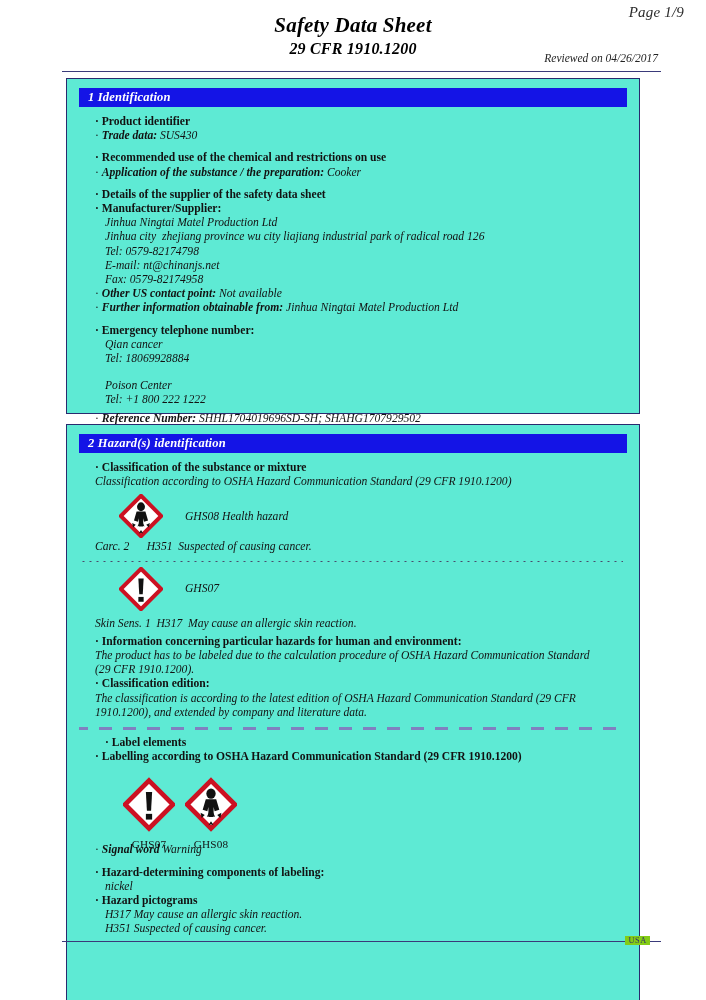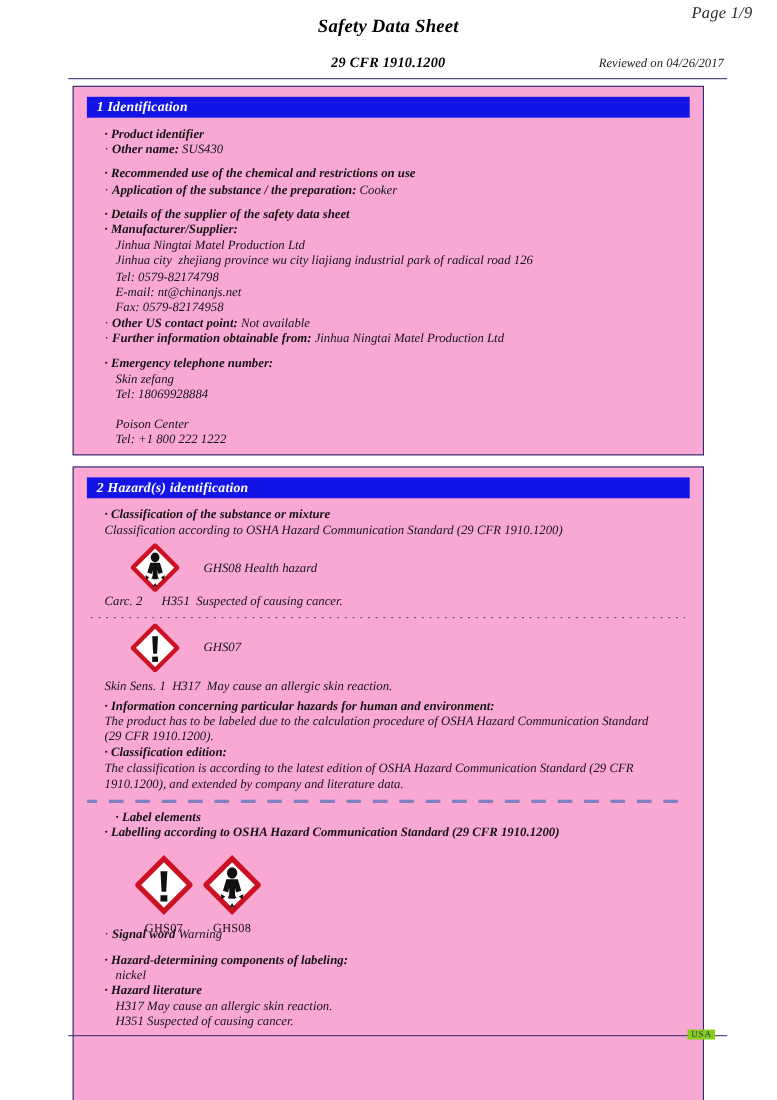--- a/index.html
+++ b/index.html
@@ -35,33 +35,33 @@
     letter-spacing: .2px;
     color: #2b2b2b;
   }
   .doc-title-wrap {
     position: absolute;
     left: 0; right: 0;
     top: 14px;
     text-align: center;
   }
   .doc-title {
-    font-size: 17px;
+    font-size: 21px;
     font-weight: bold;
     font-style: italic;
     letter-spacing: .2px;
     line-height: 1.12;
   }
   .doc-subtitle {
-    font-size: 13px;
+    font-size: 16px;
     font-weight: bold;
     font-style: italic;
     letter-spacing: .2px;
     line-height: 1.2;
-    margin-top: 16px;
+    margin-top: 1px;
   }
 
   .date-row {
     position: absolute;
     left: 60px;
     right: 48px;
     top: 52px;
     height: 20px;
     font-style: italic;
     font-size: 11.5px;
@@ -78,21 +78,21 @@
     border-top: 1.2px solid #3a3a7a;
   }
 
   
   .sdsbox {
     position: absolute;
     left: 66px;
     width: 574px;
     box-sizing: border-box;
     border: 1.4px solid #2a2a6e;
-    background: #f9a8d4;
+    background: #5eead4;
   }
   #box-1 { top: 78px;  height: 336px; }
   #box-2 { top: 424px; height: 640px; }
 
   .section-bar {
     position: absolute;
     left: 12px;
     right: 12px;
     top: 9px;
     height: 19px;
@@ -117,21 +117,20 @@
 
   
   .ln {
     font-size: 11.6px;
     line-height: 14.2px;
     white-space: pre-wrap;
     color: #121212;
   }
   .bullet-head {
     font-weight: bold;
-    font-style: italic;
   }
   .bullet-head::before {
     content: "· ";
     font-weight: bold;
   }
   .plain-ital {
     font-style: italic;
   }
   .indent { padding-left: 10px; }
   .gap { height: 8px; }
@@ -250,21 +249,21 @@
     <span class="right">Reviewed on 04/26/2017</span>
   </div>
   <div class="header-rule"></div>
 
   <div class="sdsbox" id="box-1">
     <div class="section-bar">1 Identification</div>
 
     <div class="body-area">
 
       <div class="ln bullet-head">Product identifier</div>
-      <div class="ln">·&nbsp;<span class="lbl">Other name:</span> <span class="val">SUS430</span></div>
+      <div class="ln">·&nbsp;<span class="lbl">Trade data:</span> <span class="val">SUS430</span></div>
 
       <div class="gap"></div>
 
       <div class="ln bullet-head">Recommended use of the chemical and restrictions on use</div>
       <div class="ln">·&nbsp;<span class="lbl">Application of the substance / the preparation:</span> <span class="val">Cooker</span></div>
 
       <div class="gap"></div>
 
       <div class="ln bullet-head">Details of the supplier of the safety data sheet</div>
       <div class="ln bullet-head">Manufacturer/Supplier:</div>
@@ -273,30 +272,31 @@
       <div class="ln plain-ital indent">Tel: 0579-82174798</div>
       <div class="ln plain-ital indent">E-mail: nt@chinanjs.net</div>
       <div class="ln plain-ital indent">Fax: 0579-82174958</div>
 
       <div class="ln">·&nbsp;<span class="lbl">Other US contact point:</span> <span class="val">Not available</span></div>
       <div class="ln">·&nbsp;<span class="lbl">Further information obtainable from:</span> <span class="val">Jinhua Ningtai Matel Production Ltd</span></div>
 
       <div class="gap"></div>
 
       <div class="ln bullet-head">Emergency telephone number:</div>
-      <div class="ln plain-ital indent">Skin zefang</div>
+      <div class="ln plain-ital indent">Qian cancer</div>
       <div class="ln plain-ital indent">Tel: 18069928884</div>
 
       <div class="gap-lg"></div>
 
       <div class="ln plain-ital indent">Poison Center</div>
       <div class="ln plain-ital indent">Tel: +1 800 222 1222</div>
 
       <div class="gap-sm"></div>
 
+      <div class="ln">·&nbsp;<span class="lbl">Reference Number:</span> <span class="val">SHHL1704019696SD-SH; SHAHG1707929502</span></div>
 
     </div>
   </div>
 
   <div class="sdsbox" id="box-2">
     <div class="section-bar">2 Hazard(s) identification</div>
 
     <div class="body-area">
 
       <div class="ln bullet-head">Classification of the substance or mixture</div>
@@ -387,21 +387,21 @@
 
       <div class="gap-sm"></div>
 
       <div class="ln">·&nbsp;<span class="lbl">Signal word</span> <span class="val">Warning</span></div>
 
       <div class="gap"></div>
 
       <div class="ln bullet-head">Hazard-determining components of labeling:</div>
       <div class="ln plain-ital indent">nickel</div>
 
-      <div class="ln bullet-head">Hazard literature</div>
+      <div class="ln bullet-head">Hazard pictograms</div>
       <div class="ln plain-ital indent">H317 May cause an allergic skin reaction.</div>
       <div class="ln plain-ital indent">H351 Suspected of causing cancer.</div>
 
     </div>
 
     <div class="contd">(Contd. on page 9)</div>
   </div>
 
   <div class="footer-rule"></div>
   <div class="country">USA</div>

